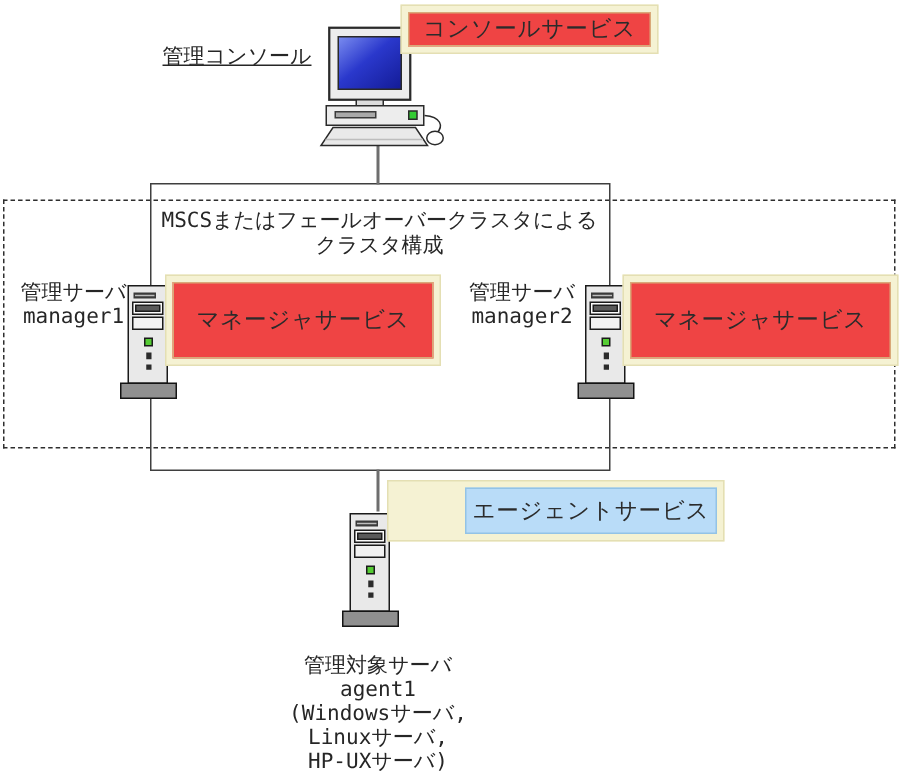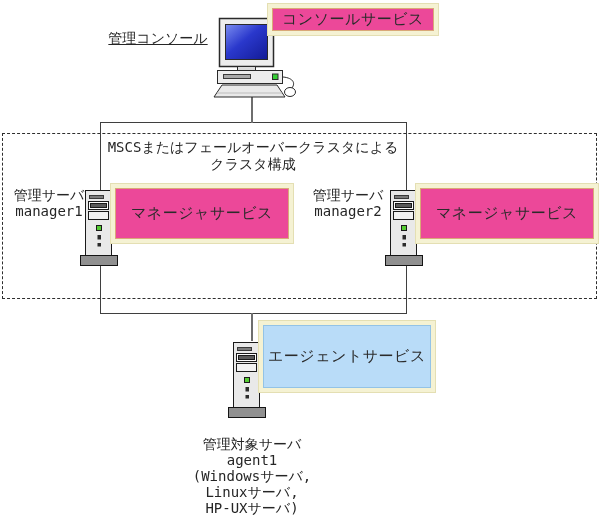--- a/index.html
+++ b/index.html
@@ -8,26 +8,26 @@
     font-family:"DejaVu Sans Mono","Liberation Mono",monospace;
     color:#262626; overflow:hidden;
   }
   .txt { position:absolute; font-size:14px; line-height:16px; text-align:center; white-space:nowrap; }
   .caption { position:absolute; font-size:14px; line-height:17px; text-align:center; white-space:nowrap; }
   .vline { position:absolute; width:2px; background:#6e6e6e; }
   .bus-box { position:absolute; border:1px solid #3f3f3f; background:transparent; }
   .dash-box { position:absolute; border:1px dashed #2e2e2e; background:transparent; }
   .tag { position:absolute; background:#f5f2d3; border:1px solid #e4dfb3; padding:4px; }
   .tag-inner {
-    border:1px solid #d9a878; background:#ec4899;
+    border:1px solid #d9a878; background:#ef4444;
     font-size:15px; line-height:19px; letter-spacing:0.5px;
     padding:1px 9px; text-align:center; white-space:nowrap; color:#2b2b2b;
   }
   .tag-inner.wide { padding:15px 15px; }
-  .tag-inner.blue { border-color:#93c3e6; background:#b9dcf8; padding:21px 4px; }
+  .tag-inner.blue { border-color:#93c3e6; background:#b9dcf8; padding:5px 4px;margin-left:47px; }
   svg { position:absolute; display:block; }
 </style>
 </head>
 <body>
 
 <div class="canvas">
 
   <div class="dash-box" style="left:2px; top:133px; width:593px; height:164px;"></div>
 
   <div class="bus-box" style="left:100px; top:122px; width:305px; height:190px;"></div>

